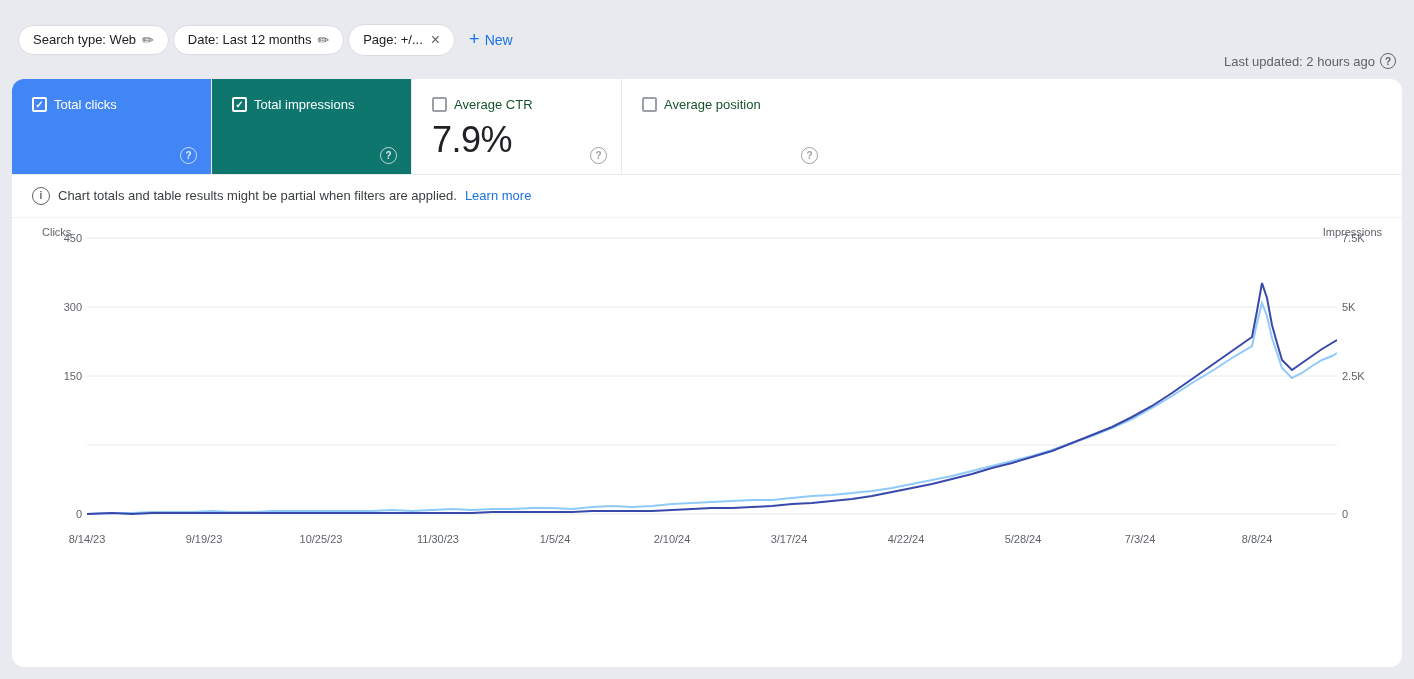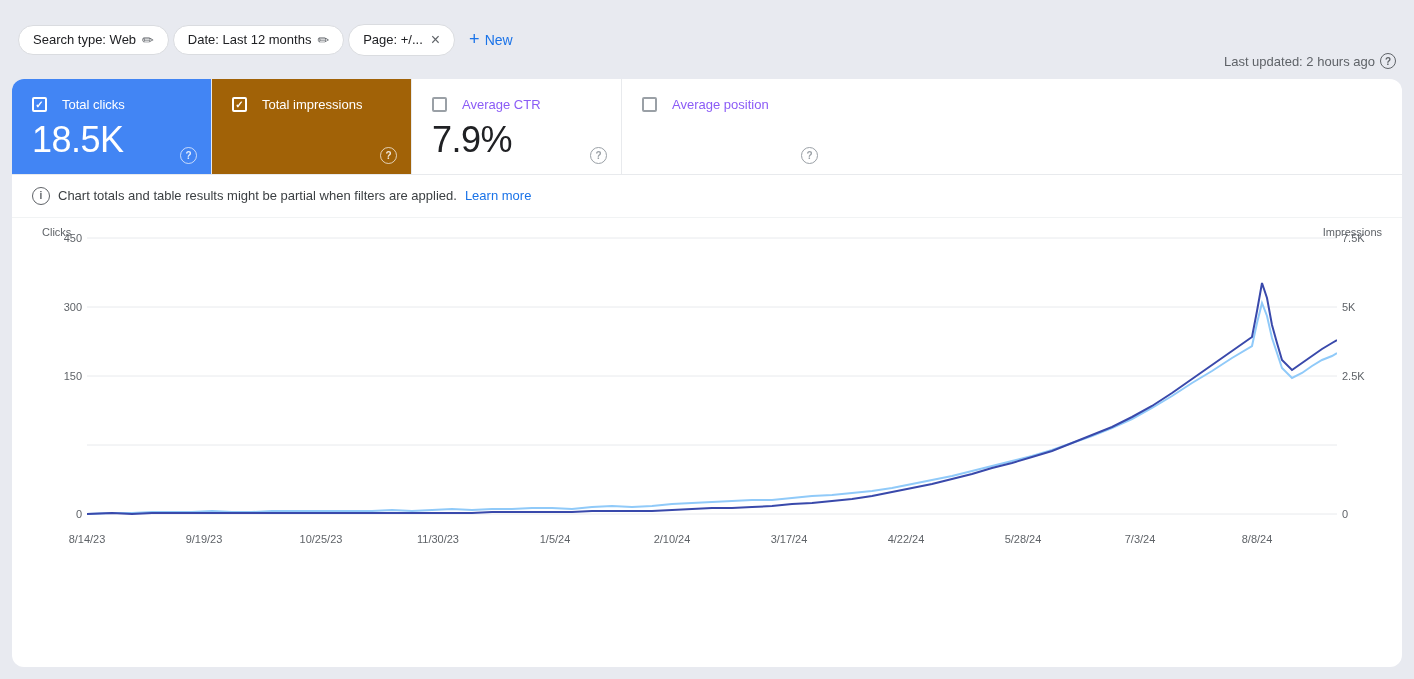--- a/index.html
+++ b/index.html
@@ -106,39 +106,39 @@
       flex: 0 0 200px;
       padding: 18px 20px 14px 20px;
       border-right: 1px solid #e8eaed;
       position: relative;
     }
     .metric-card.active-blue {
       background: #4285f4;
       color: #fff;
     }
     .metric-card.active-purple {
-      background: #a16207;
+      background: #0f766e;
       color: #fff;
       text-align: center;
     }
     .metric-card.inactive {
       background: #fff;
       color: #3c4043;
     }
 
     .metric-label {
       display: flex;
       align-items: center;
-      gap: 15px;
+      gap: 7px;
       font-size: 13px;
       font-weight: 500;
       margin-bottom: 8px;
     }
     .metric-label.active-color { color: #fff; }
-    .metric-label.inactive-color { color: #8b5cf6; }
+    .metric-label.inactive-color { color: #14532d; }
 
     .checkbox-icon {
       width: 15px;
       height: 15px;
       border: 2px solid currentColor;
       border-radius: 2px;
       display: inline-flex;
       align-items: center;
       justify-content: center;
       flex-shrink: 0;
@@ -259,21 +259,20 @@
 
 <div class="main-content">
 
   <div class="metrics-row">
 
     <div class="metric-card active-blue">
       <div class="metric-label active-color">
         <span class="checkbox-icon checked"></span>
         <span>Total clicks</span>
       </div>
-      <div class="metric-value white">18.5K</div>
       <span class="metric-help">?</span>
     </div>
 
     <div class="metric-card active-purple">
       <div class="metric-label active-color">
         <span class="checkbox-icon checked"></span>
         <span>Total impressions</span>
       </div>
       <span class="metric-help">?</span>
     </div>

